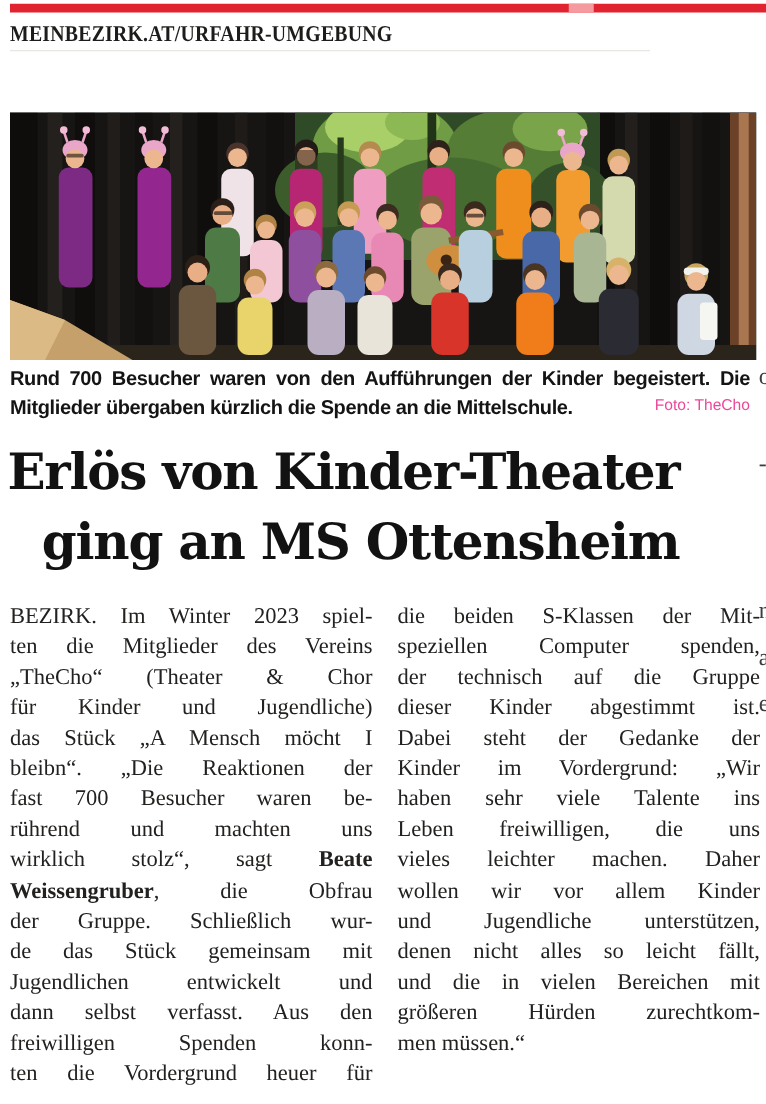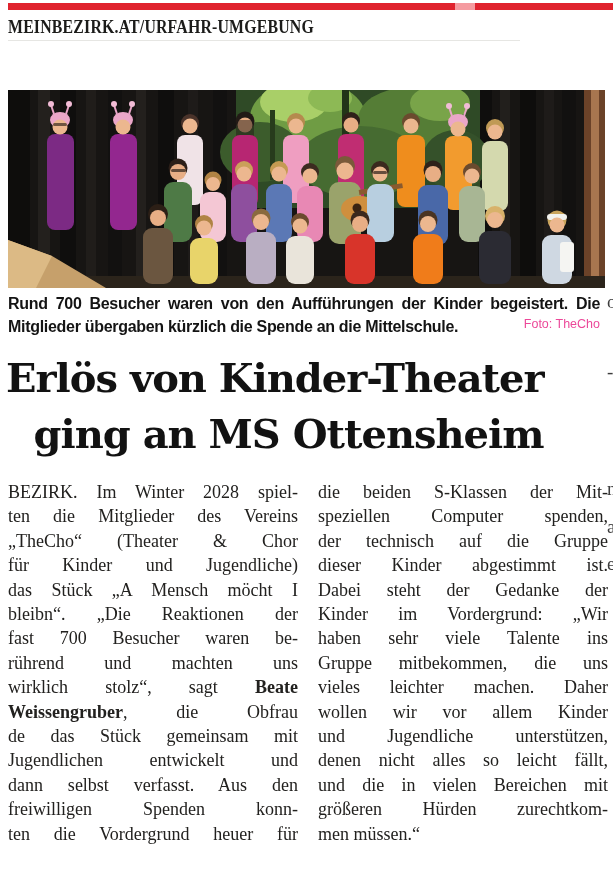--- a/index.html
+++ b/index.html
@@ -320,45 +320,46 @@
   <div class="cap-line2">Mitglieder übergaben kürzlich die Spende an die Mittelschule.</div>
 </div>
 <div class="credit">Foto: TheCho</div>
 
 <h1 class="headline">
   <span class="hl-line">Erlös von Kinder-Theater</span>
   <span class="hl-line">ging an MS Ottensheim</span>
 </h1>
 
 <div class="body-col col-left" id="col-left">
-    <div class="body-line">BEZIRK. Im Winter 2028 spiel-</div>
+    <div class="body-line">BEZIRK. Im Winter 2023 spiel-</div>
     <div class="body-line">ten die Mitglieder des Vereins</div>
     <div class="body-line">„TheCho“ (Theater &amp; Chor</div>
     <div class="body-line">für Kinder und Jugendliche)</div>
     <div class="body-line">das Stück „A Mensch möcht I</div>
     <div class="body-line">bleibn“. „Die Reaktionen der</div>
     <div class="body-line">fast 700 Besucher waren be-</div>
     <div class="body-line">rührend und machten uns</div>
     <div class="body-line"><span>wirklich stolz“, sagt </span><span class="bold">Beate</span></div>
     <div class="body-line"><span class="bold">Weissengruber</span><span>, die Obfrau</span></div>
+    <div class="body-line">der Gruppe. Schließlich wur-</div>
     <div class="body-line">de das Stück gemeinsam mit</div>
     <div class="body-line">Jugendlichen entwickelt und</div>
     <div class="body-line">dann selbst verfasst. Aus den</div>
     <div class="body-line">freiwilligen Spenden konn-</div>
     <div class="body-line">ten die Vordergrund heuer für</div>
   </div>
 <div class="body-col col-right" id="col-right">
     <div class="body-line">die beiden S-Klassen der Mit-</div>
     <div class="body-line">speziellen Computer spenden,</div>
     <div class="body-line">der technisch auf die Gruppe</div>
     <div class="body-line">dieser Kinder abgestimmt ist.</div>
     <div class="body-line">Dabei steht der Gedanke der</div>
     <div class="body-line">Kinder im Vordergrund: „Wir</div>
     <div class="body-line">haben sehr viele Talente ins</div>
-    <div class="body-line">Gruppe mitbekommen, die uns</div>
+    <div class="body-line">Leben freiwilligen, die uns</div>
     <div class="body-line">vieles leichter machen. Daher</div>
     <div class="body-line">wollen wir vor allem Kinder</div>
     <div class="body-line">und Jugendliche unterstützen,</div>
     <div class="body-line">denen nicht alles so leicht fällt,</div>
     <div class="body-line">und die in vielen Bereichen mit</div>
     <div class="body-line">größeren Hürden zurechtkom-</div>
     <div class="body-line no-justify">men müssen.“</div>
   </div>
 
 <div id="edge-fragments">

